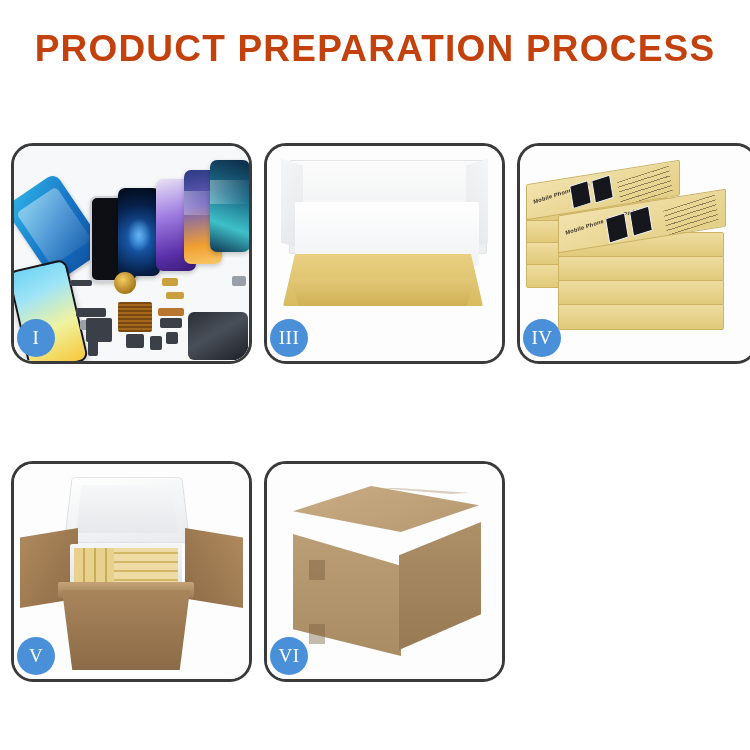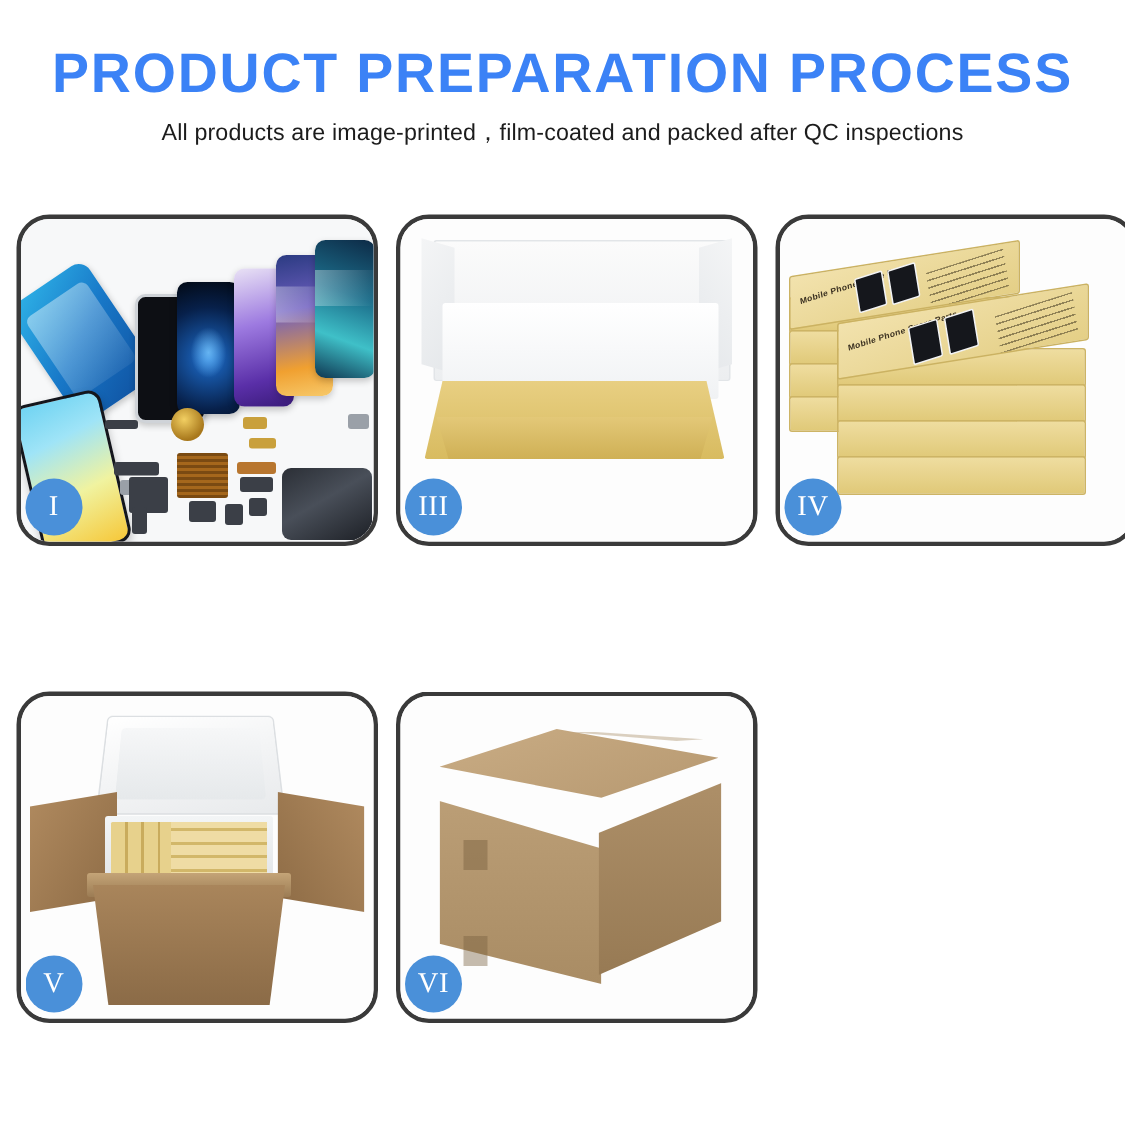--- a/index.html
+++ b/index.html
@@ -7,21 +7,21 @@
     width:750px;height:750px;
     background:#ffffff;
     font-family:"Liberation Sans", sans-serif;
     overflow:hidden;
   }
   .page{position:relative;width:750px;height:750px;}
 
   
   .header{padding-top:30px;text-align:center;}
   .title{
-    font-size:37px;font-weight:700;color:#3b82f6;
+    font-size:37px;font-weight:700;color:#c2410c;
     letter-spacing:1.2px;line-height:1.05;
     font-family:"Liberation Sans", sans-serif;
   }
   .subtitle{
     margin-top:9px;font-size:15.5px;color:#1c1c1c;font-weight:400;
     letter-spacing:.1px;
   }
 
   
   .grid{
@@ -331,21 +331,20 @@
     background:rgba(120,95,62,.42);
   }
 </style>
 </head>
 <body>
 
 <div class="page">
 
   <div class="header">
     <div class="title">PRODUCT PREPARATION PROCESS</div>
-    <div class="subtitle">All products are image-printed，film-coated and packed after QC inspections</div>
   </div>
 
   <div class="grid">
 
     <div class="panel">
       <div class="panel-inner p1">
         <div class="scene">
           <div class="ph ph-blue-film"></div>
           <div class="ph ph-black"></div>
           <div class="ph ph-dark-blue"></div>

